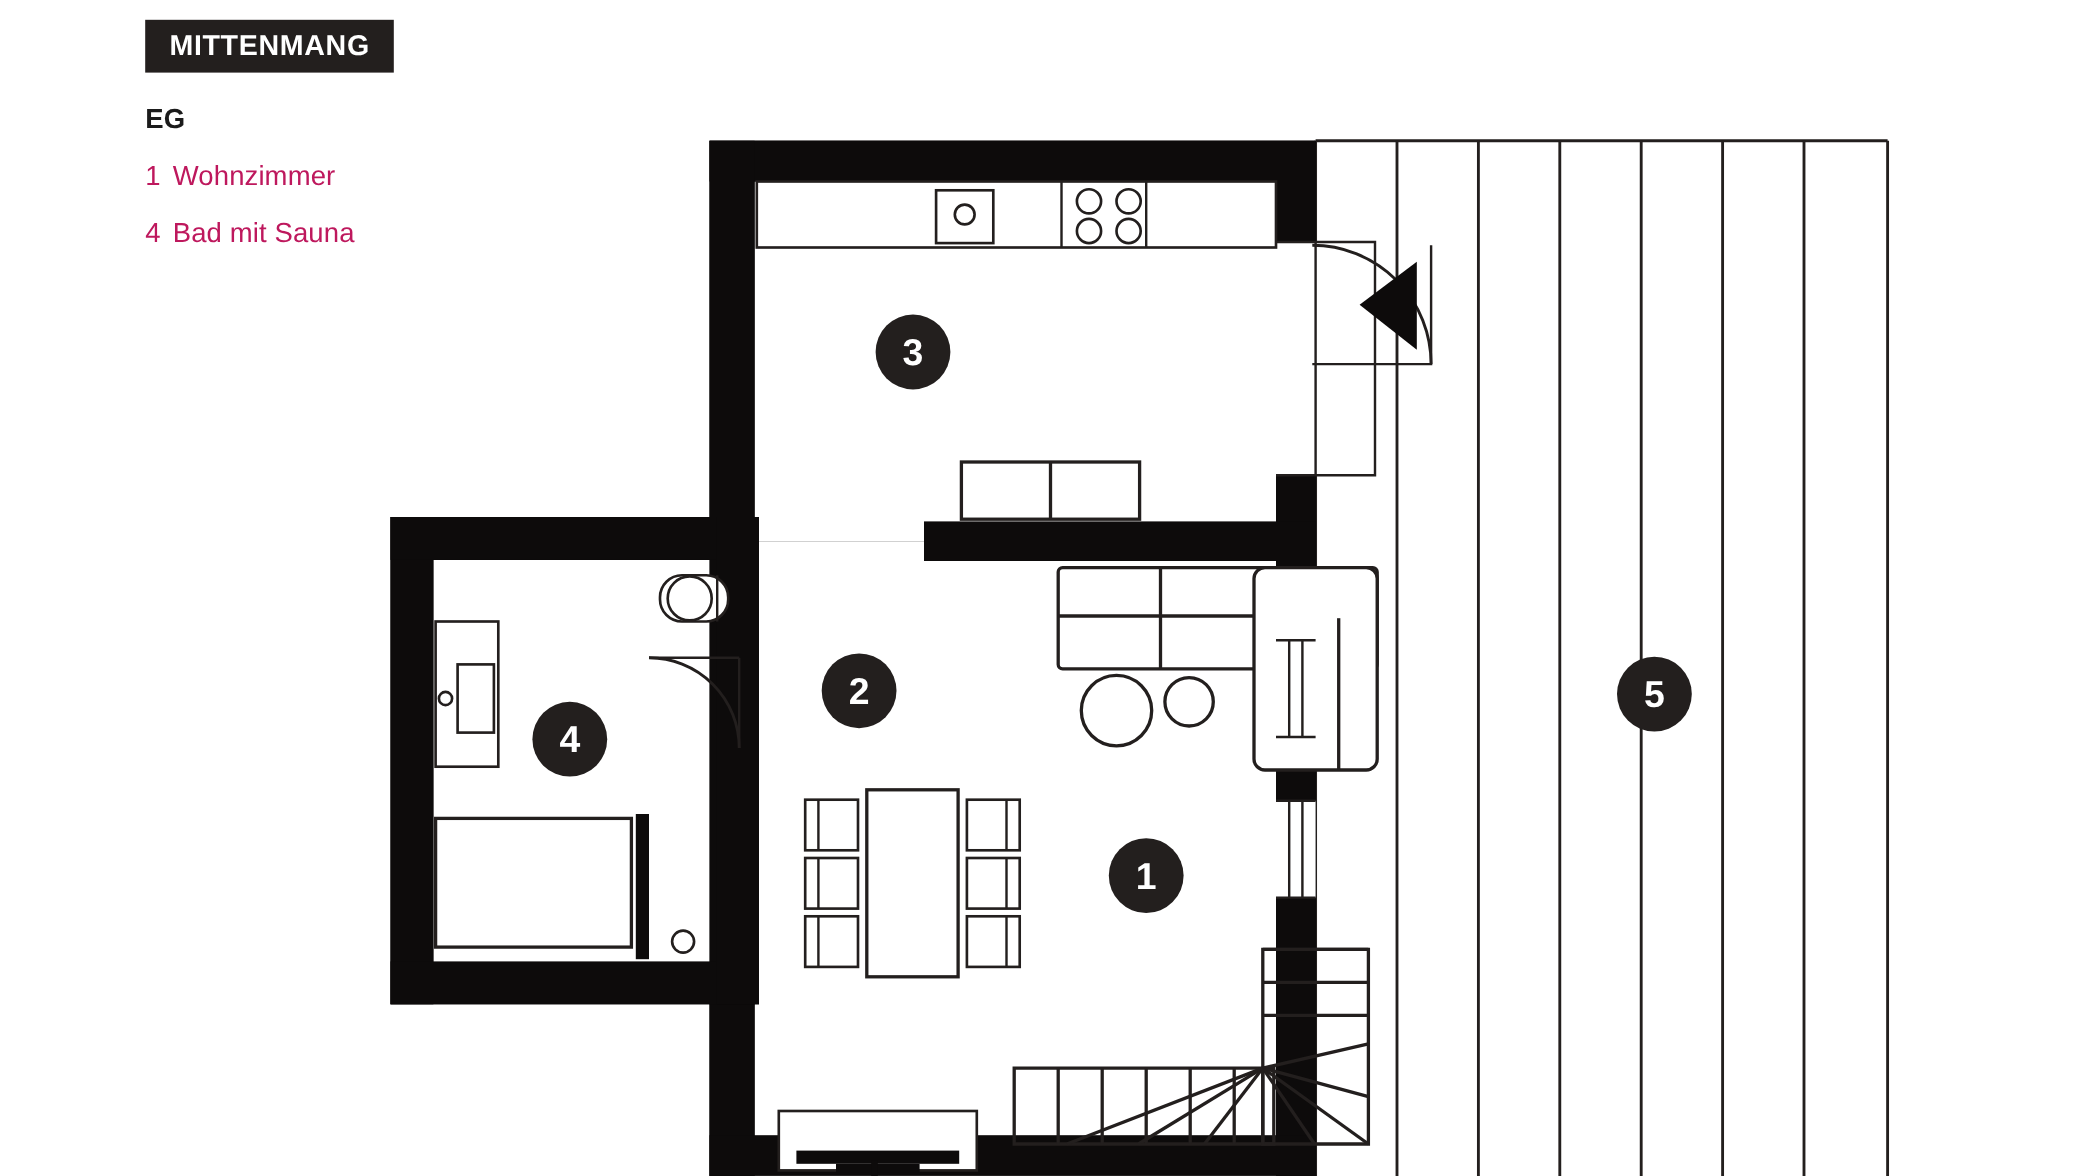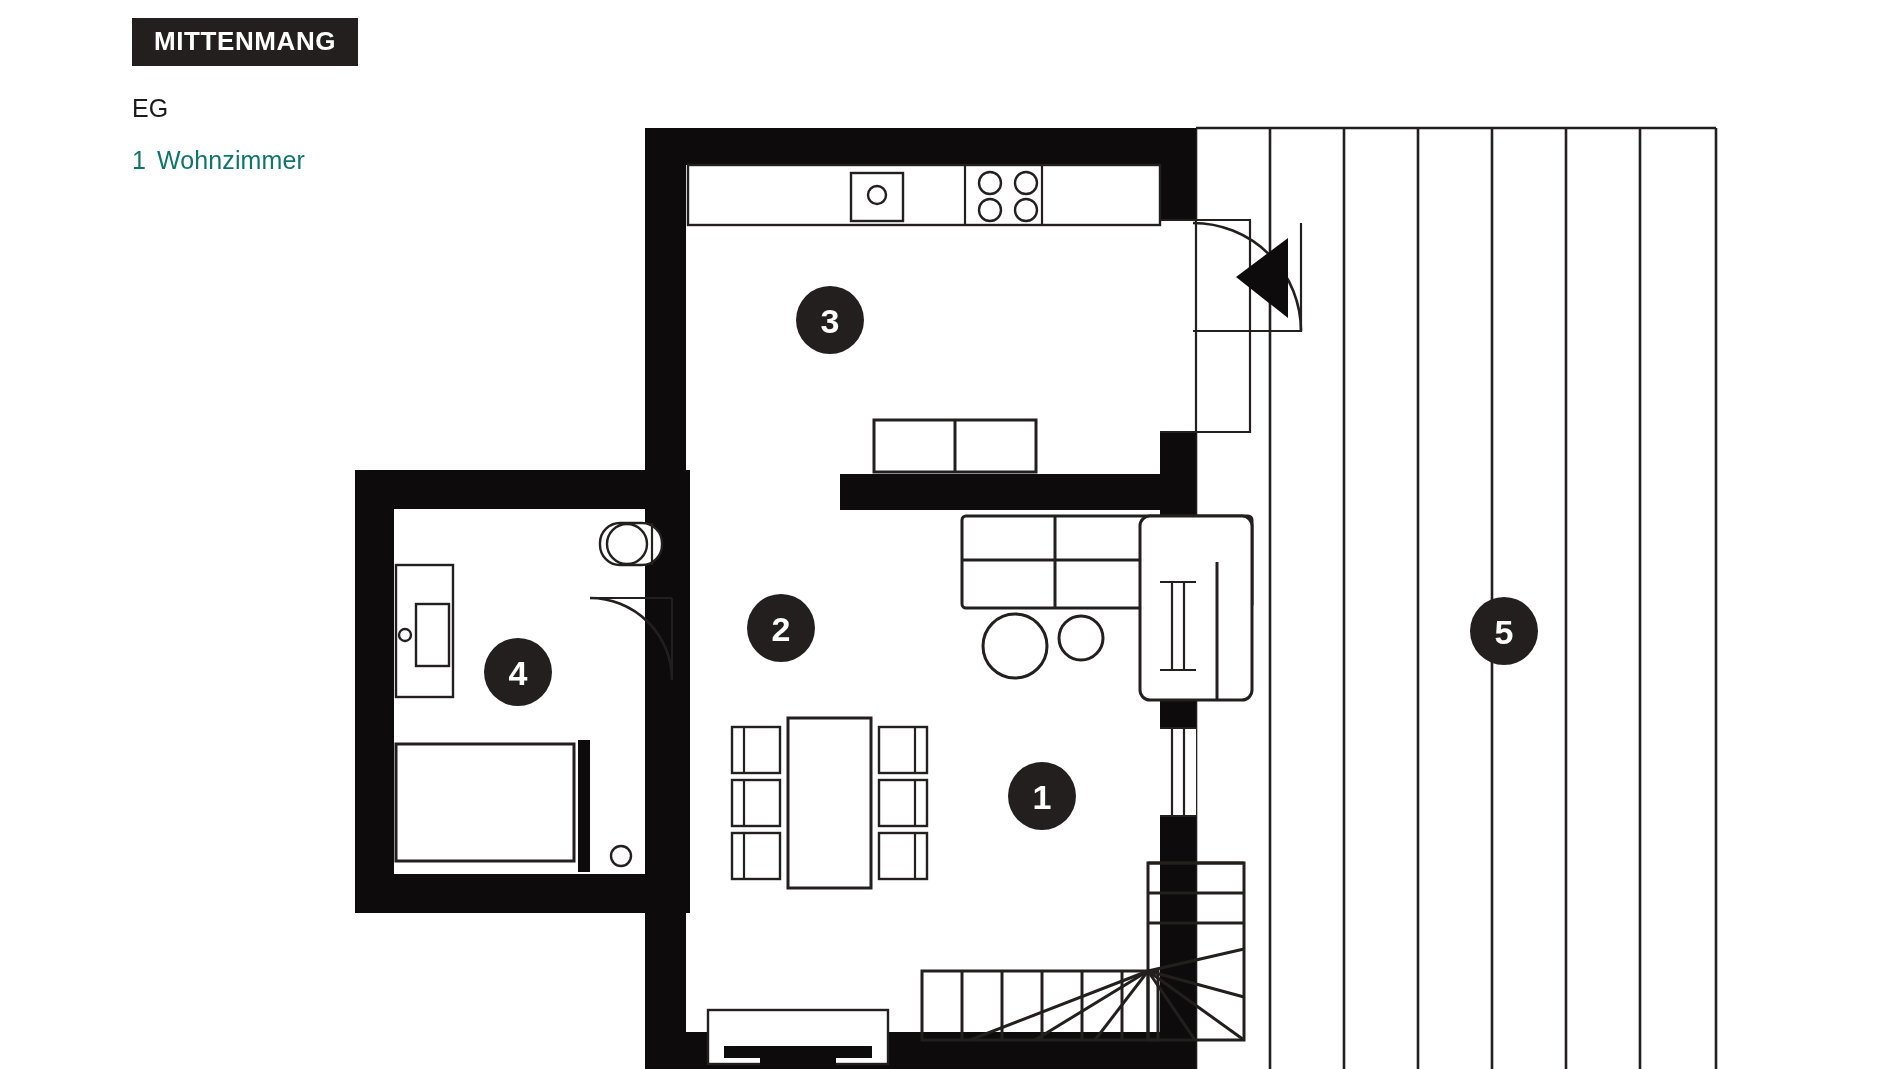--- a/index.html
+++ b/index.html
@@ -33,32 +33,32 @@
     color: #ffffff;
     font-weight: bold;
     font-size: 26px;
     letter-spacing: 0.6px;
     padding: 10px 22px 12px 22px;
     line-height: 1;
   }
   .floor-label {
     margin-top: 28px;
     font-size: 25px;
-    font-weight: normal;
+    font-weight: bold;
     color: #1b1b1b;
     letter-spacing: 0.2px;
   }
   .legend-list {
     list-style: none;
     margin: 0;
     padding: 0;
   }
   .legend-list li {
     font-size: 25px;
-    color: #0f766e;
+    color: #be185d;
     margin-top: 23px;
     letter-spacing: 0.1px;
     white-space: nowrap;
   }
   .legend-num {
     display: inline-block;
     min-width: 18px;
   }
   
   #plan-svg {
@@ -96,20 +96,24 @@
   <div class="legend">
     <div class="brand-bar">MITTENMANG</div>
 
     <div class="floor-label">EG</div>
 
     <ul class="legend-list">
       <li>
         <span class="legend-num">1</span>
         <span>Wohnzimmer</span>
       </li>
+      <li>
+        <span class="legend-num">4</span>
+        <span>Bad mit Sauna</span>
+      </li>
     </ul>
   </div>
 
   <svg id="plan-svg" viewBox="0 0 1900 1069">
 
     <g>
       <rect x="1196" y="128" width="520" height="941" class="floor"></rect>
       <path class="deck" d="M1196 128 H1716"></path>
       <path class="deck" d="M1196 128 V1069"></path>
       <path class="deck" d="M1270 128 V1069"></path>

